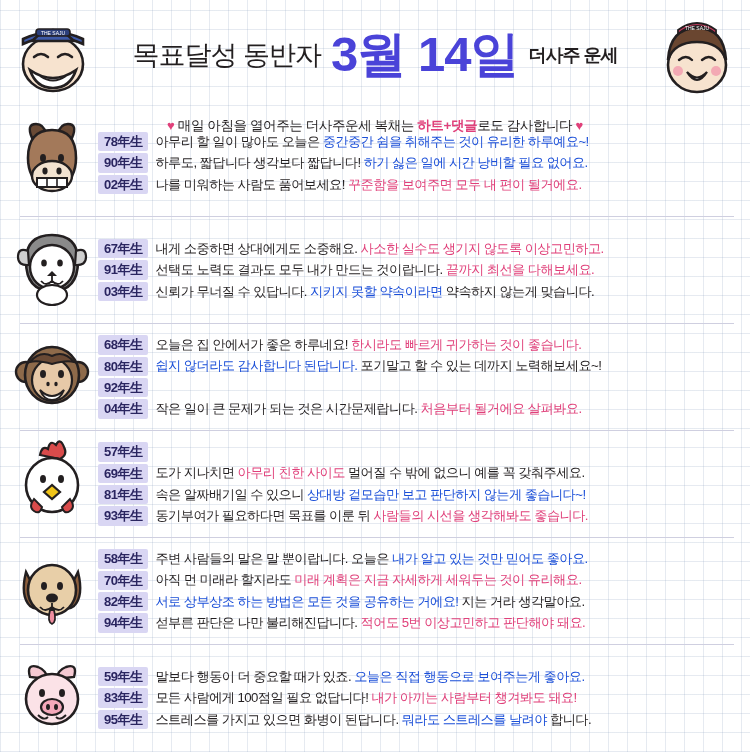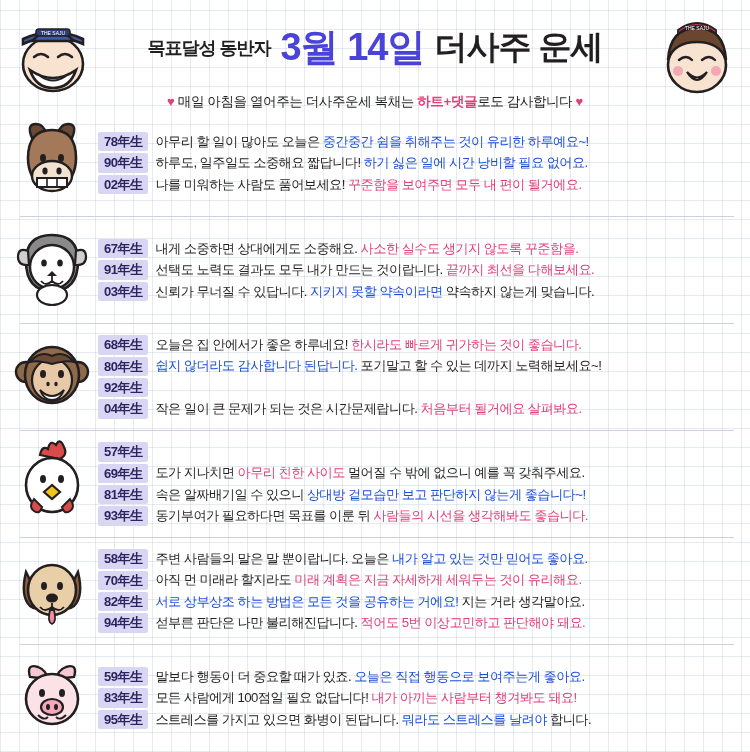--- a/index.html
+++ b/index.html
@@ -37,39 +37,39 @@
     padding-top: 14px;
   }
   .title-row {
     display: flex;
     align-items: center;
     justify-content: center;
     gap: 10px;
     white-space: nowrap;
   }
   .title-main {
+    font-size: 27px;
+    font-weight: normal;
+    color: #231f20;
+    letter-spacing: -1px;
+  }
+  .title-date {
+    font-size: 49px;
+    font-weight: bold;
+    color: #4a43d8;
+    letter-spacing: -1px;
+  }
+  .title-tail {
     font-size: 18px;
     font-weight: bold;
     color: #231f20;
     letter-spacing: -1px;
   }
-  .title-date {
-    font-size: 38px;
-    font-weight: bold;
-    color: #4a43d8;
-    letter-spacing: -1px;
-  }
-  .title-tail {
-    font-size: 33px;
-    font-weight: bold;
-    color: #231f20;
-    letter-spacing: -1px;
-  }
   .subtitle {
-    margin-top: 20px;
+    margin-top: 29px;
     font-size: 13.5px;
     color: #231f20;
     letter-spacing: -0.4px;
   }
   .subtitle .hl {
     color: #e0407a;
     font-weight: bold;
   }
   .heart {
     color: #e0407a;
@@ -205,21 +205,21 @@
           <path d="M37 60 v9 M47 60 v9" stroke="#231f20" stroke-width="1.6"></path>
         </svg>
       </div>
       <div class="lines">
         <div class="line">
           <span class="year">78年生</span>
           <span class="txt"><span class="n">아무리 할 일이 많아도 오늘은 </span><span class="a">중간중간 쉼을 취해주는 것이 유리한 하루예요~!</span></span>
         </div>
         <div class="line">
           <span class="year">90年生</span>
-          <span class="txt"><span class="n">하루도, 일주일도 소중해요 짧답니다! </span><span class="a">하기 싫은 일에 시간 낭비할 필요 없어요.</span></span>
+          <span class="txt"><span class="n">하루도, 짧답니다 생각보다 짧답니다! </span><span class="a">하기 싫은 일에 시간 낭비할 필요 없어요.</span></span>
         </div>
         <div class="line">
           <span class="year">02年生</span>
           <span class="txt"><span class="n">나를 미워하는 사람도 품어보세요! </span><span class="b">꾸준함을 보여주면 모두 내 편이 될거에요.</span></span>
         </div>
       </div>
     </div>
     <div class="divider"></div>
 
     <div class="zodiac-row">
@@ -232,21 +232,21 @@
           <ellipse cx="34" cy="38" rx="2.8" ry="3.6" fill="#231f20"></ellipse>
           <ellipse cx="50" cy="38" rx="2.8" ry="3.6" fill="#231f20"></ellipse>
           <path d="M42 46 l-5 5 h10 z" fill="#231f20"></path>
           <path d="M42 51 v5 M42 56 q-6 6 -11 0 M42 56 q6 6 11 0" stroke="#231f20" stroke-width="1.8" fill="none"></path>
           <ellipse cx="42" cy="70" rx="15" ry="10" fill="#ffffff" stroke="#231f20" stroke-width="2.2"></ellipse>
         </svg>
       </div>
       <div class="lines">
         <div class="line">
           <span class="year">67年生</span>
-          <span class="txt"><span class="n">내게 소중하면 상대에게도 소중해요. </span><span class="b">사소한 실수도 생기지 않도록 꾸준함을.</span></span>
+          <span class="txt"><span class="n">내게 소중하면 상대에게도 소중해요. </span><span class="b">사소한 실수도 생기지 않도록 이상고민하고.</span></span>
         </div>
         <div class="line">
           <span class="year">91年生</span>
           <span class="txt"><span class="n">선택도 노력도 결과도 모두 내가 만드는 것이랍니다. </span><span class="b">끝까지 최선을 다해보세요.</span></span>
         </div>
         <div class="line">
           <span class="year">03年生</span>
           <span class="txt"><span class="n">신뢰가 무너질 수 있답니다. </span><span class="a">지키지 못할 약속이라면</span><span class="n"> 약속하지 않는게 맞습니다.</span></span>
         </div>
       </div>

